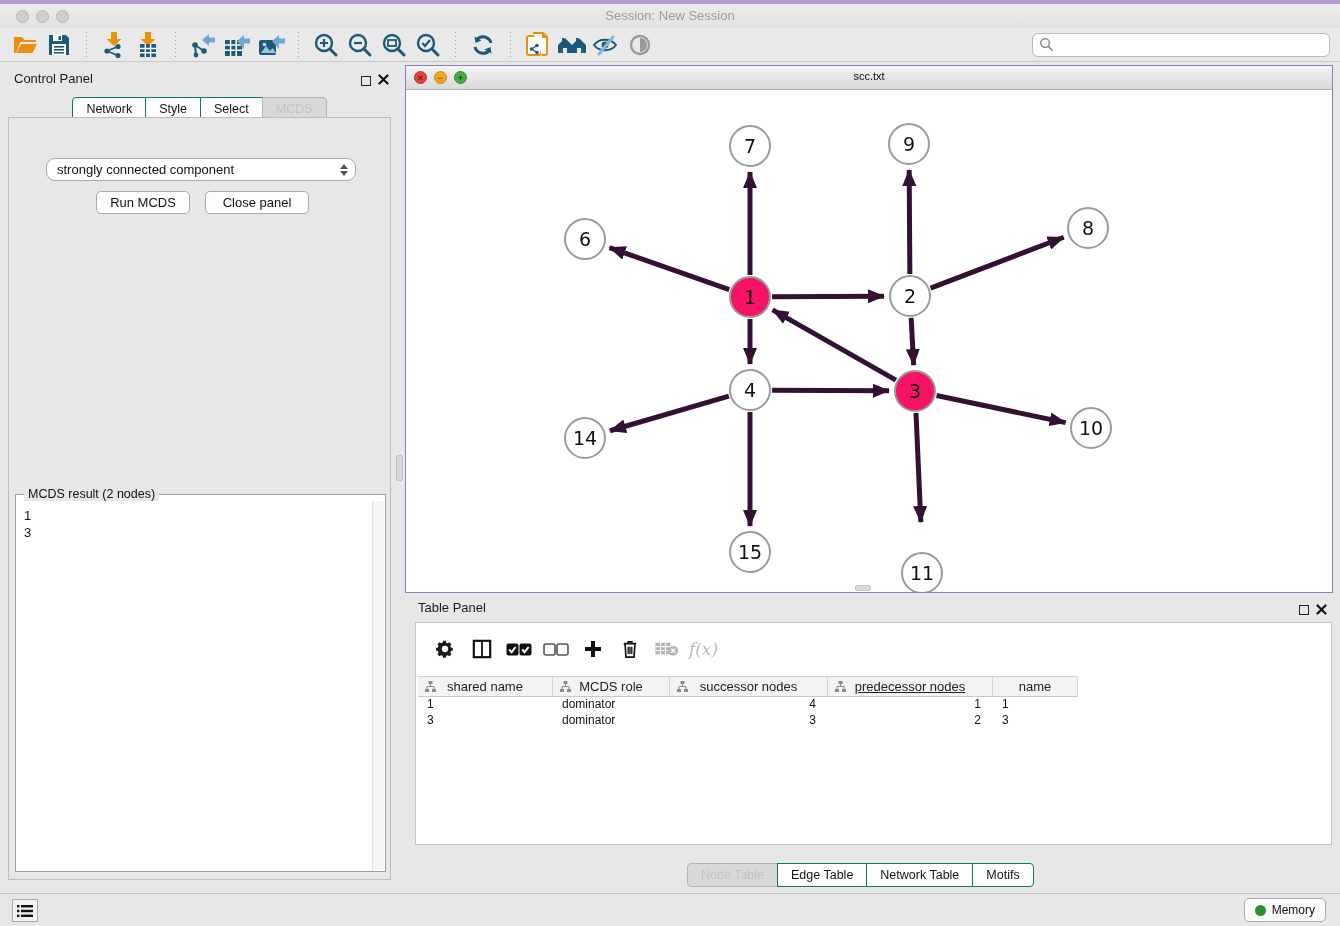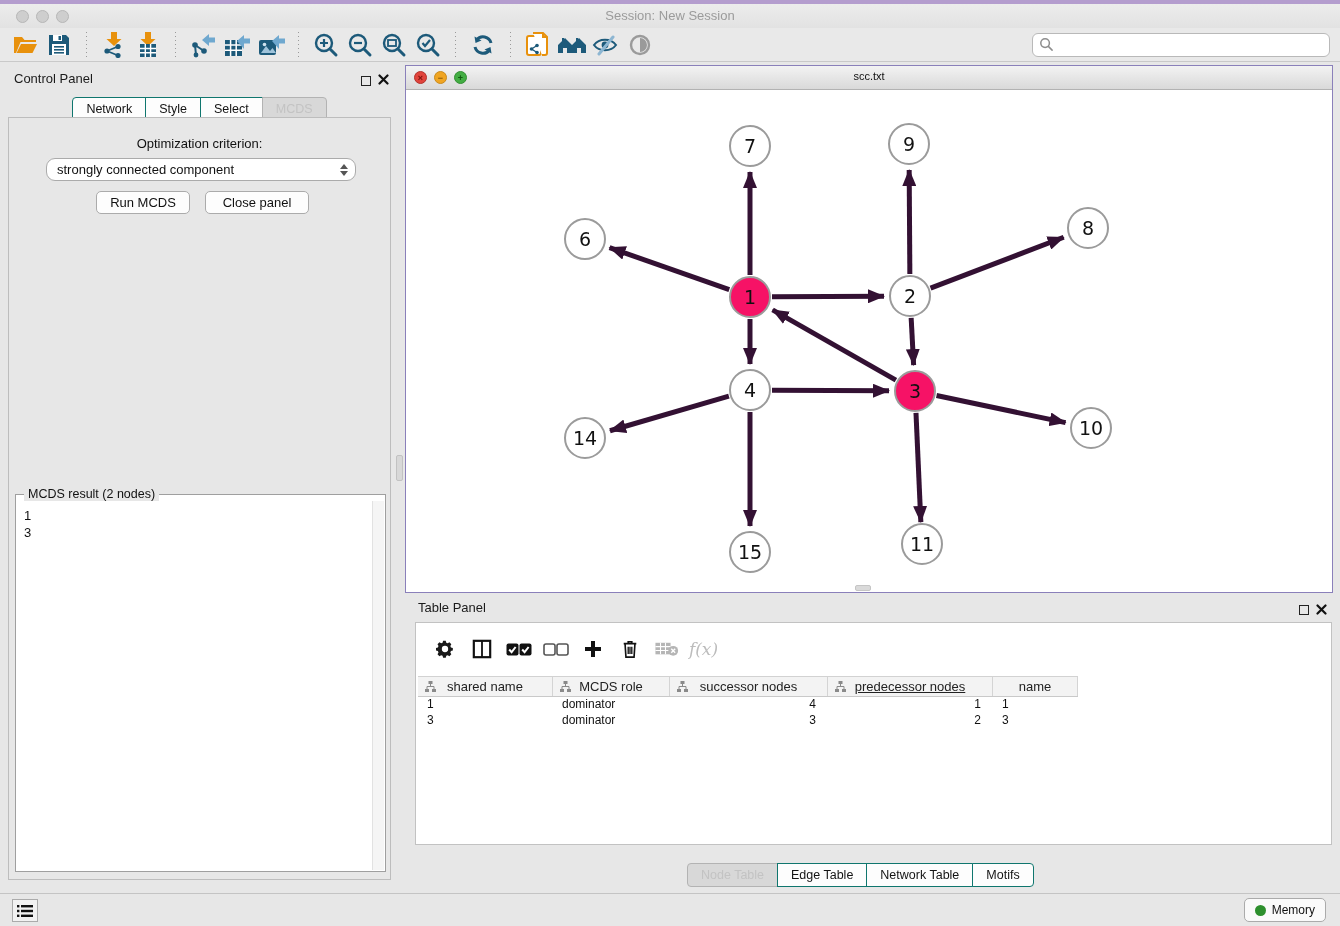--- a/index.html
+++ b/index.html
@@ -243,21 +243,20 @@
           <path stroke="#111" stroke-width="2.2" stroke-linecap="round" d="M1.5 1.5l8 8M9.5 1.5l-8 8"></path>
         </svg>
     </div>
     <div id="cp-tabs">
         <div class="tab first">Network</div>
         <div class="tab">Style</div>
         <div class="tab">Select</div>
         <div class="tab last active">MCDS</div>
       </div>
     <div id="cp-content">
-      <div id="opt-label">Optimization criterion:</div>
       <div id="criterion-select">
         <span>strongly connected component</span>
         <span class="stepper">
             <span class="tri-up"></span>
             <span class="tri-dn"></span>
           </span>
       </div>
       <div class="cp-btn" id="run-btn">Run MCDS</div>
       <div class="cp-btn" id="closep-btn">Close panel</div>
       <div id="result-group">
@@ -304,21 +303,21 @@
       <div id="node-layer">
           <div class="gnode sel" style="left: 323px; top: 186px;">1</div>
           <div class="gnode" style="left: 483px; top: 185px;">2</div>
           <div class="gnode sel" style="left: 488px; top: 280px;">3</div>
           <div class="gnode" style="left: 323px; top: 279px;">4</div>
           <div class="gnode" style="left: 158px; top: 128px;">6</div>
           <div class="gnode" style="left: 323px; top: 35px;">7</div>
           <div class="gnode" style="left: 661px; top: 117px;">8</div>
           <div class="gnode" style="left: 482px; top: 33px;">9</div>
           <div class="gnode" style="left: 664px; top: 317px;">10</div>
-          <div class="gnode" style="left: 495px; top: 433px;">11</div>
+          <div class="gnode" style="left: 495px; top: 462px;">11</div>
           <div class="gnode" style="left: 158px; top: 327px;">14</div>
           <div class="gnode" style="left: 323px; top: 441px;">15</div>
         </div>
       <div id="hthumb"></div>
     </div>
   </div>
 
   <div class="abs" id="table-panel">
     <div id="tp-title">Table Panel</div>
     <div class="abs" style="right:31px;top:6px;"><span class="float-glyph"></span></div>

